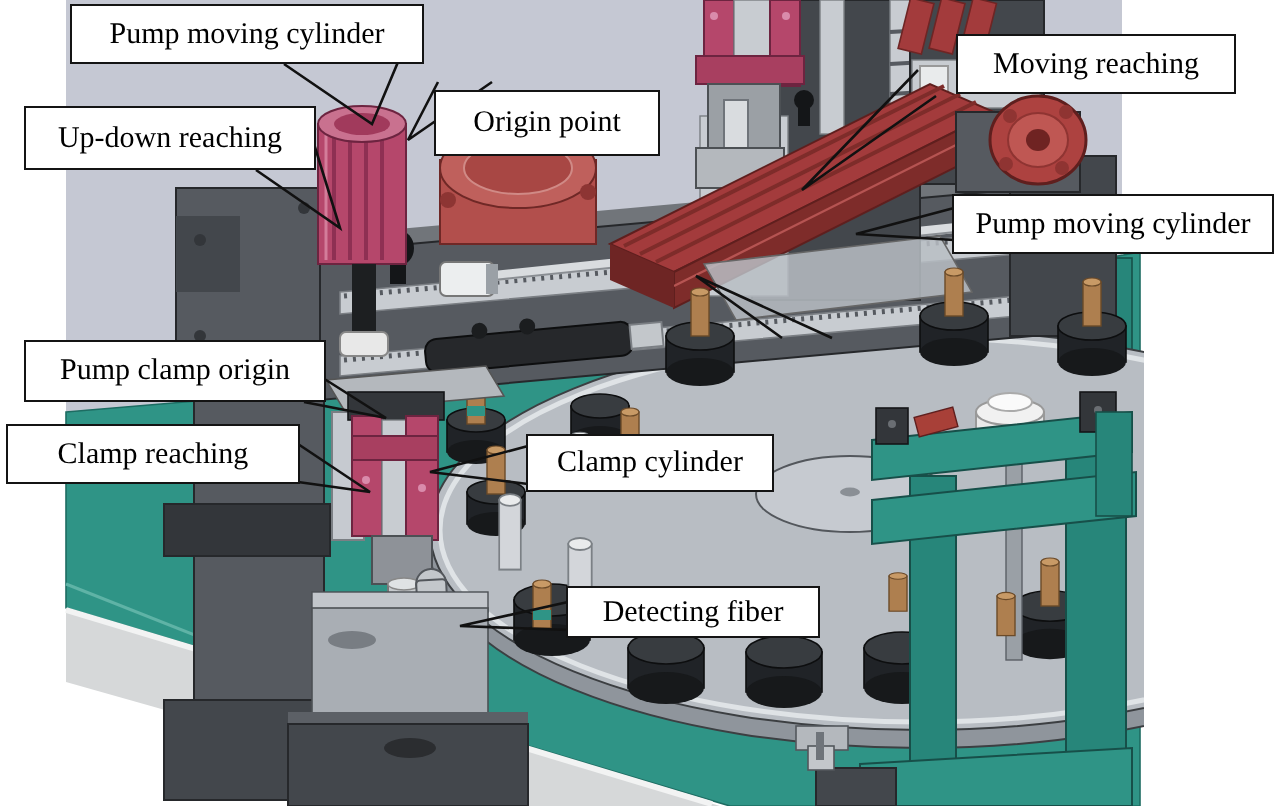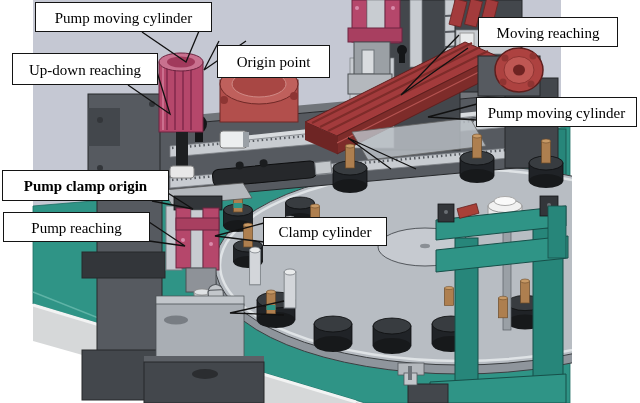--- a/index.html
+++ b/index.html
@@ -312,27 +312,30 @@
     </div>
 
   <div class="callout" style="left:12px;top:53px;width:146px;height:32px;">
     <span>Up-down reaching</span>
     </div>
 
   <div class="callout" style="left:476px;top:97px;width:161px;height:30px;">
     <span>Pump moving cylinder</span>
     </div>
 
-  <div class="callout" style="left:2px;top:170px;width:167px;height:31px;font-weight:bold;">
+  <div class="callout" style="left:12px;top:170px;width:151px;height:31px;">
     <span>Pump clamp origin</span>
     </div>
 
 
   <div class="callout" style="left:3px;top:212px;width:147px;height:30px;">
-    <span>Pump reaching</span>
+    <span>Clamp reaching</span>
     </div>
 
   <div class="callout" style="left:263px;top:217px;width:124px;height:29px;">
     <span>Clamp cylinder</span>
     </div>
 
+  <div class="callout" style="left:283px;top:293px;width:127px;height:26px;">
+    <span>Detecting fiber</span>
+    </div>
 
 </div>
 
 </body></html>

